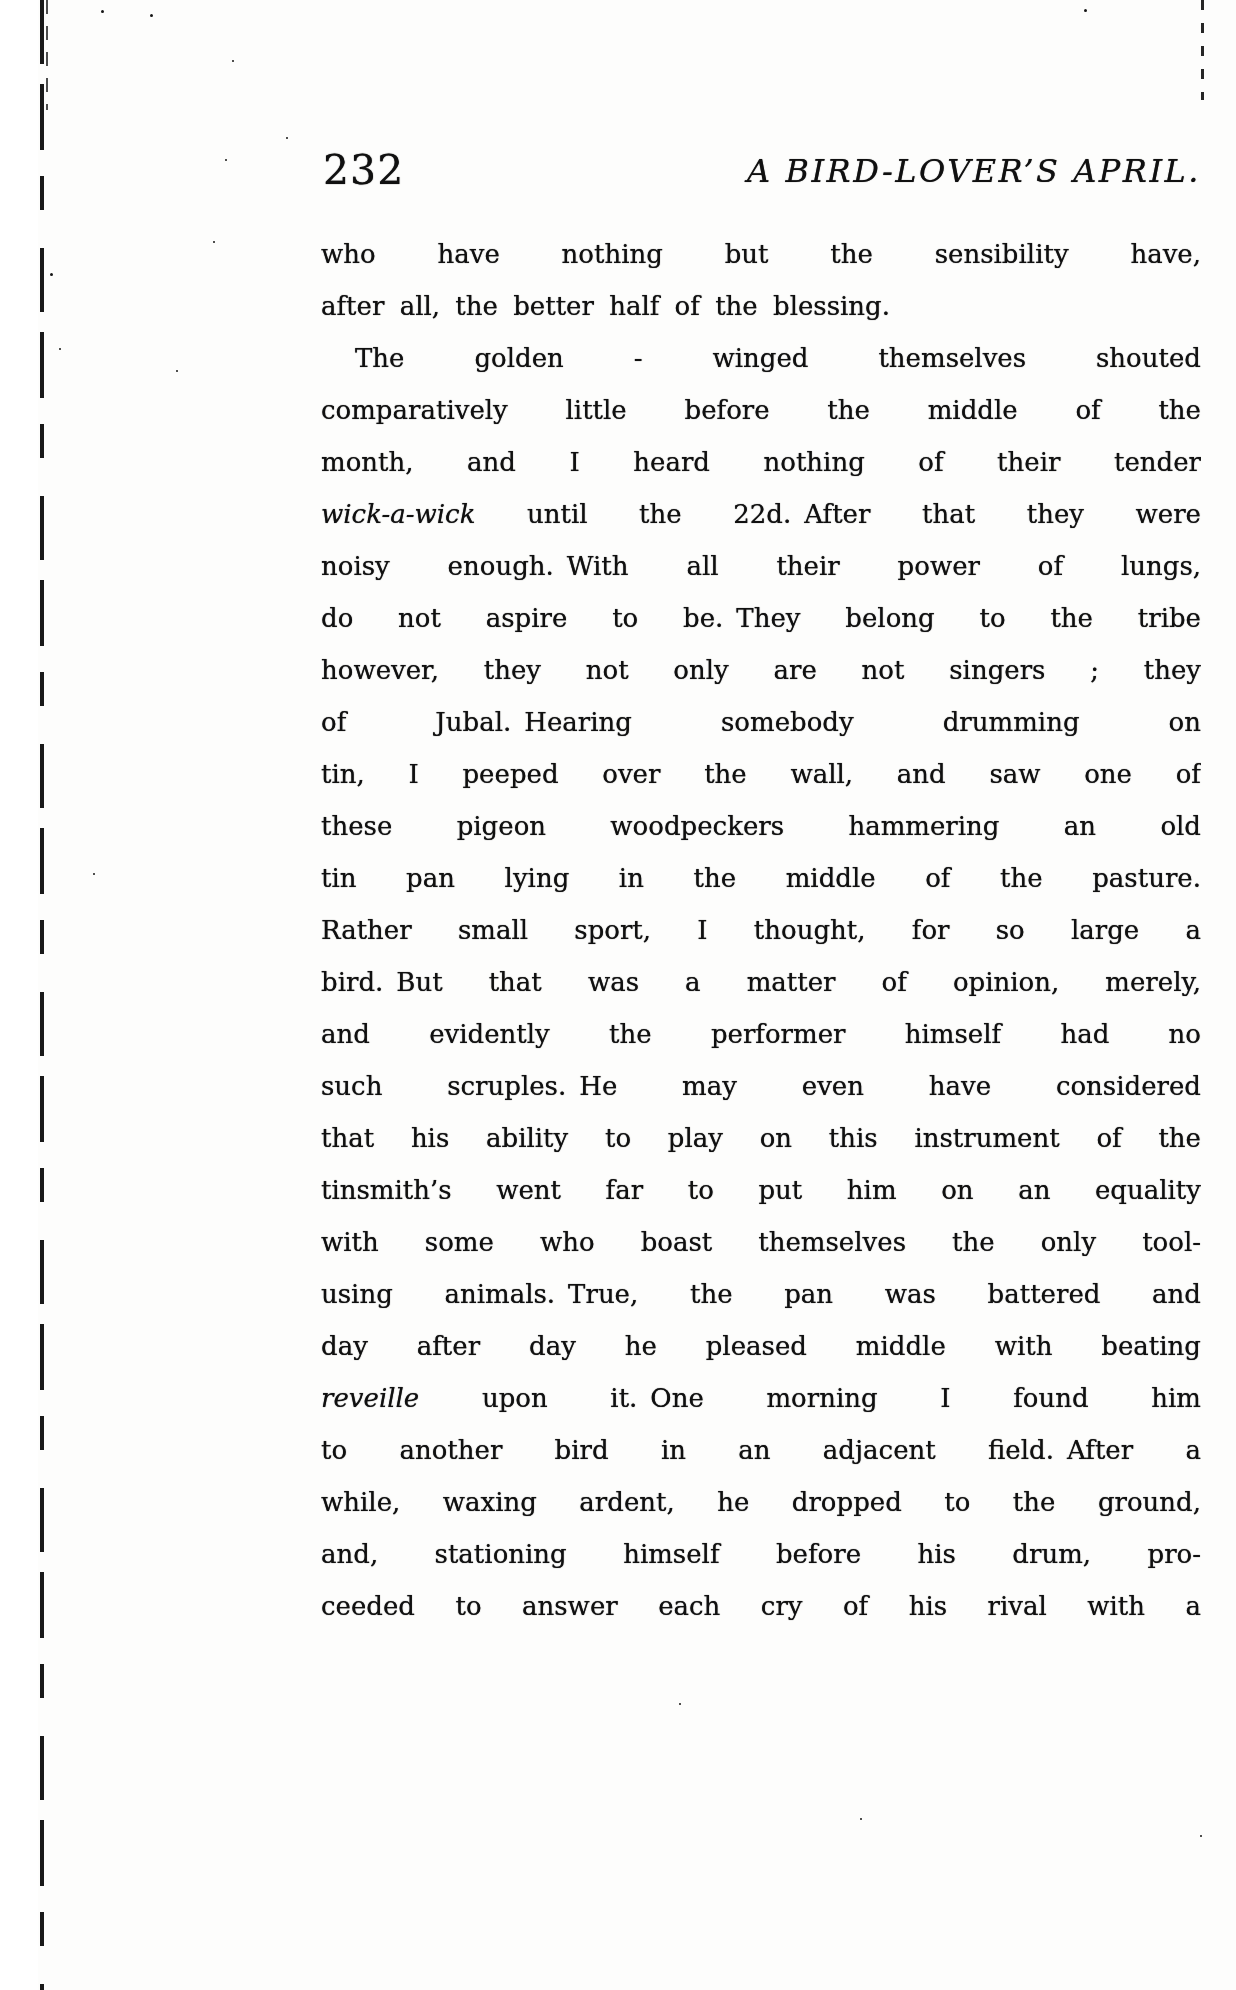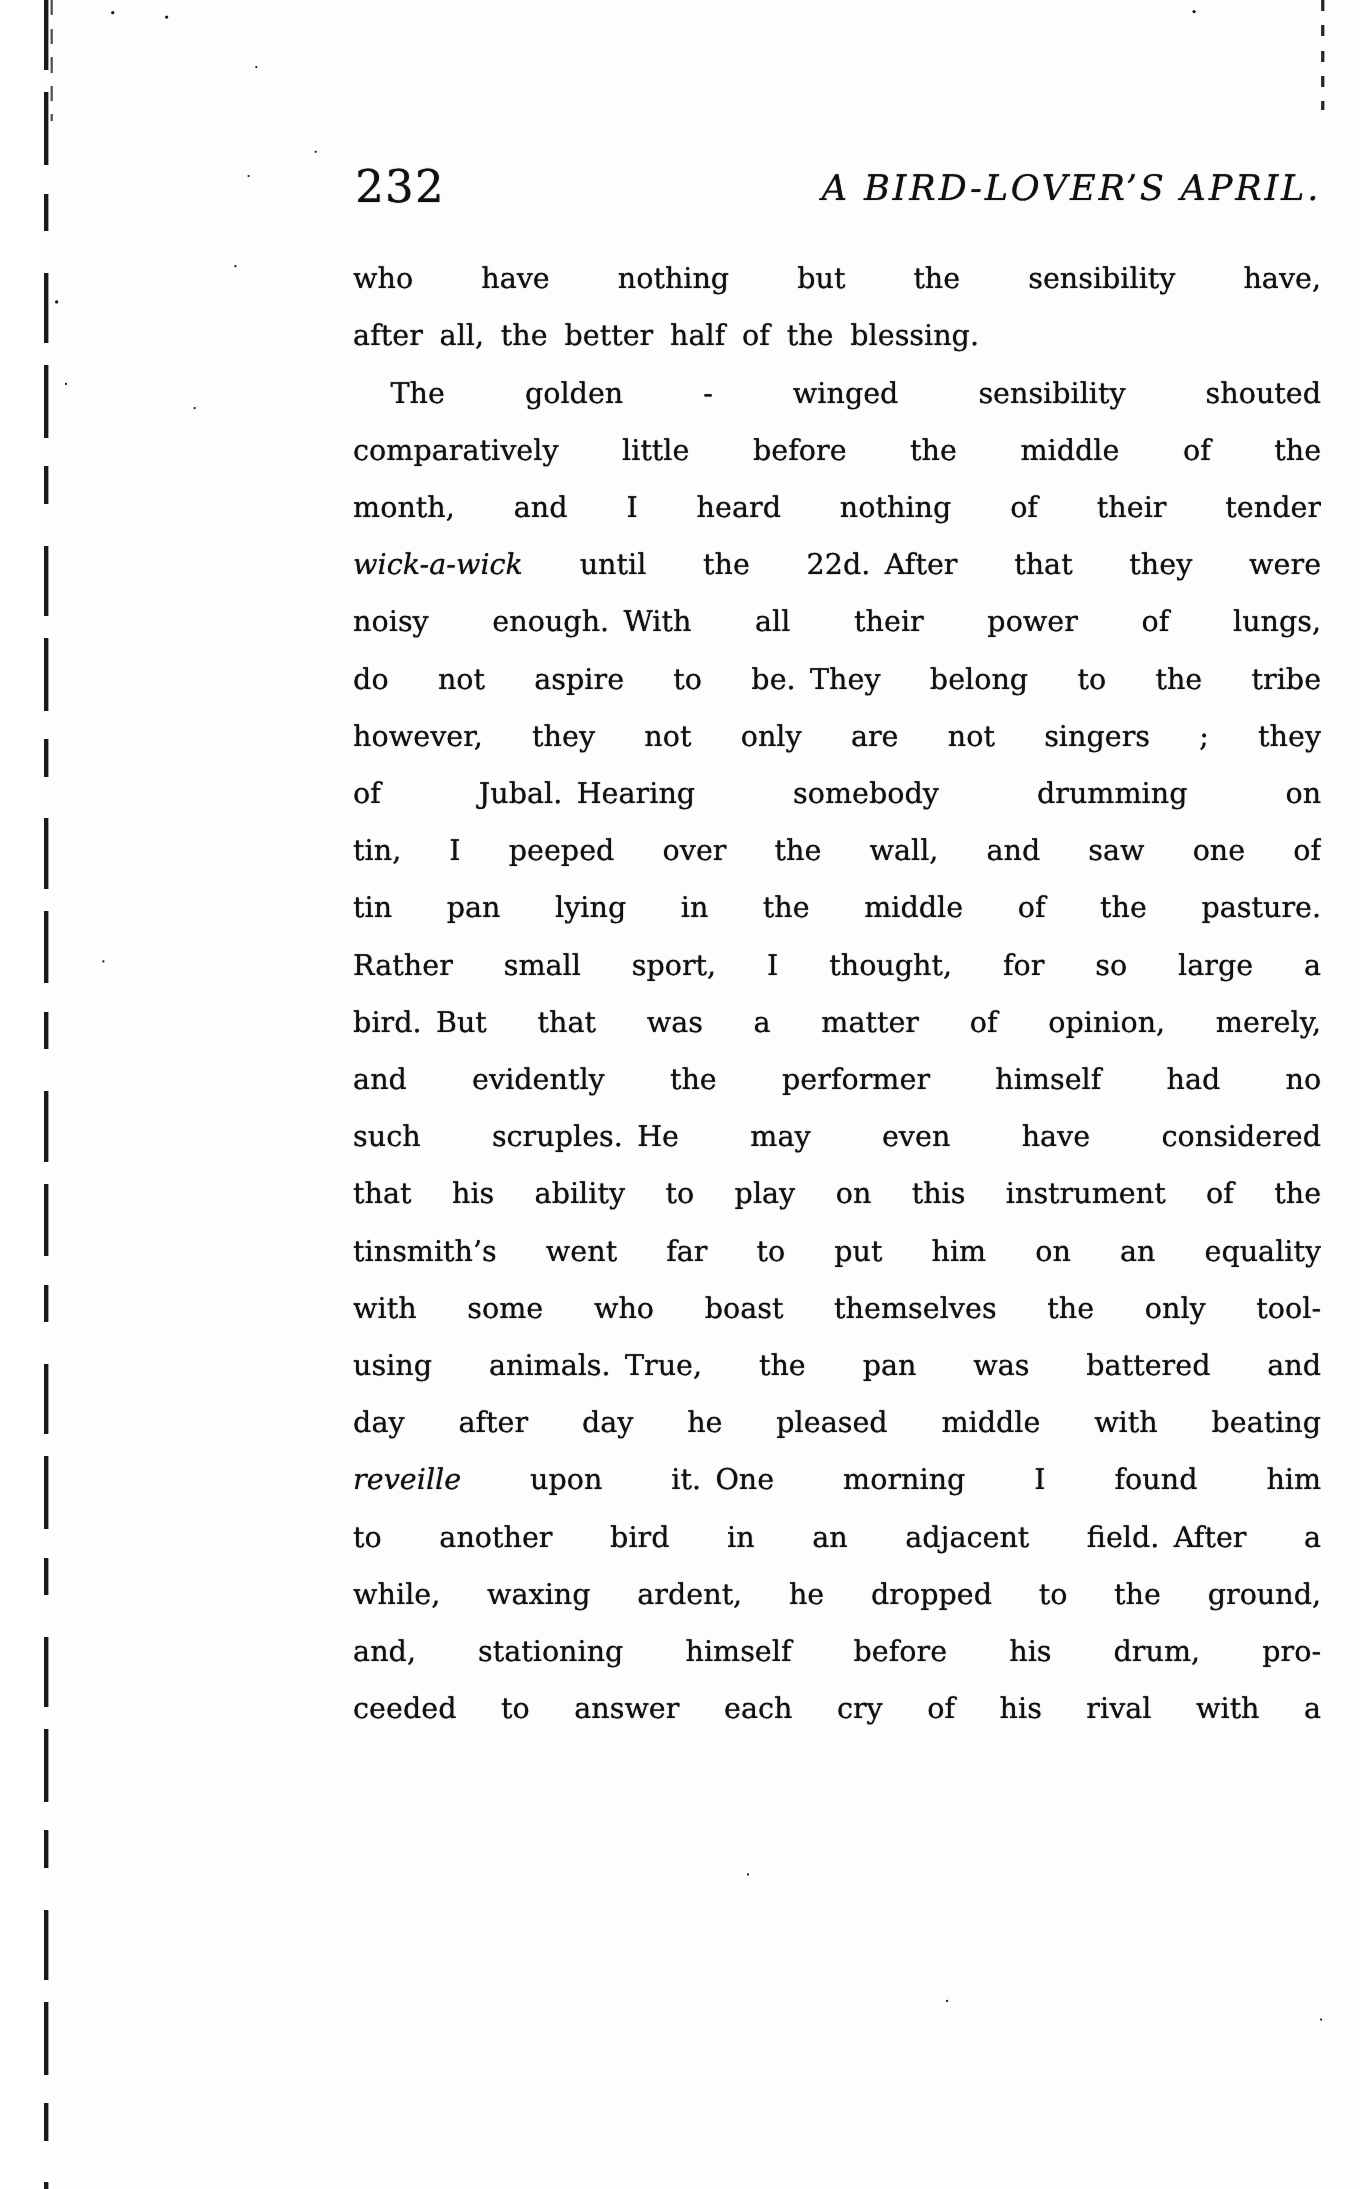--- a/index.html
+++ b/index.html
@@ -62,29 +62,30 @@
   <div class="topdash"></div>
 
   <div class="header">
     <span class="pagenum">232</span>
     <div class="runtitle">A BIRD-LOVER’S APRIL.</div>
   </div>
 
   <div class="bodytext">
       <div class="line"><span>who have nothing but the sensibility have,</span></div>
       <div class="line nojust"><span>after all, the better half of the blessing.</span></div>
-      <div class="line indent"><span>The golden - winged sensibility shouted</span></div>
+      <div class="line indent"><span>The golden - winged themselves shouted</span></div>
       <div class="line"><span>comparatively little before the middle of the</span></div>
       <div class="line"><span>month, and I heard nothing of their tender</span></div>
       <div class="line"><span class="it">wick-a-wick</span><span> until the 22d. After that they were</span></div>
       <div class="line"><span>noisy enough. With all their power of lungs,</span></div>
       <div class="line"><span>do not aspire to be. They belong to the tribe</span></div>
       <div class="line"><span>however, they not only are not singers ; they</span></div>
       <div class="line"><span>of Jubal. Hearing somebody drumming on</span></div>
       <div class="line"><span>tin, I peeped over the wall, and saw one of</span></div>
+      <div class="line"><span>these pigeon woodpeckers hammering an old</span></div>
       <div class="line"><span>tin pan lying in the middle of the pasture.</span></div>
       <div class="line"><span>Rather small sport, I thought, for so large a</span></div>
       <div class="line"><span>bird. But that was a matter of opinion, merely,</span></div>
       <div class="line"><span>and evidently the performer himself had no</span></div>
       <div class="line"><span>such scruples. He may even have considered</span></div>
       <div class="line"><span>that his ability to play on this instrument of the</span></div>
       <div class="line"><span>tinsmith’s went far to put him on an equality</span></div>
       <div class="line"><span>with some who boast themselves the only tool-</span></div>
       <div class="line"><span>using animals. True, the pan was battered and</span></div>
       <div class="line"><span>day after day he pleased middle with beating</span></div>

